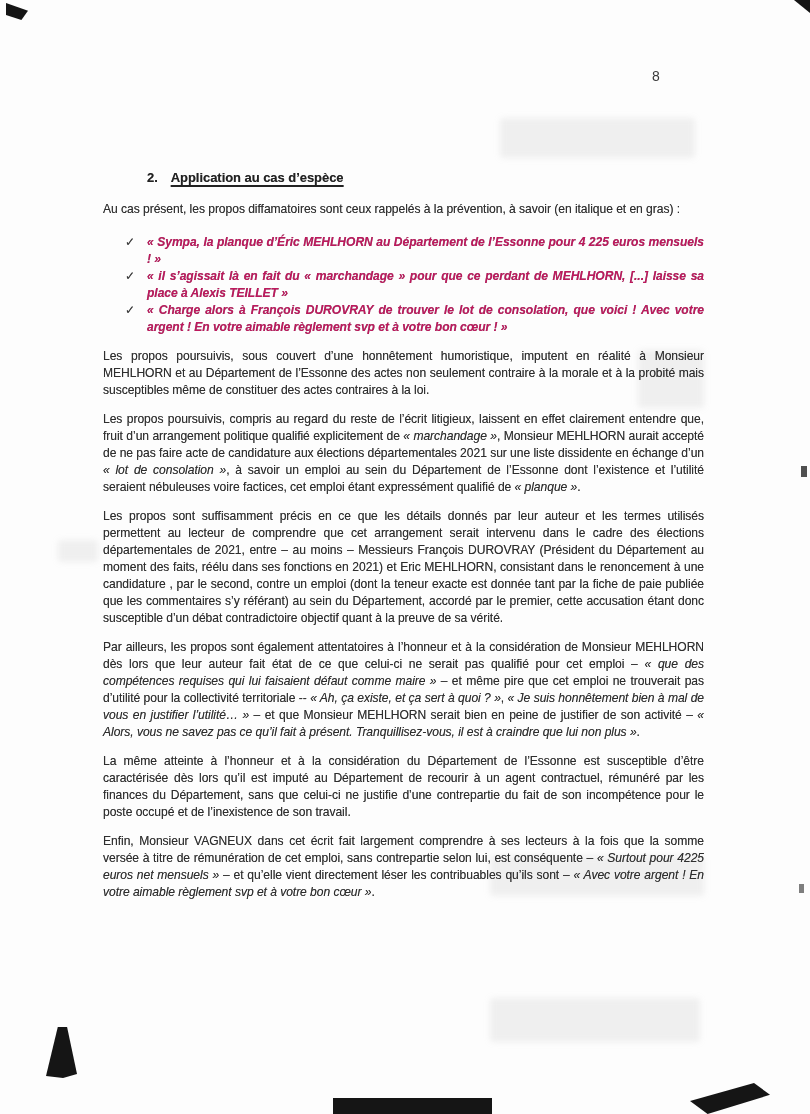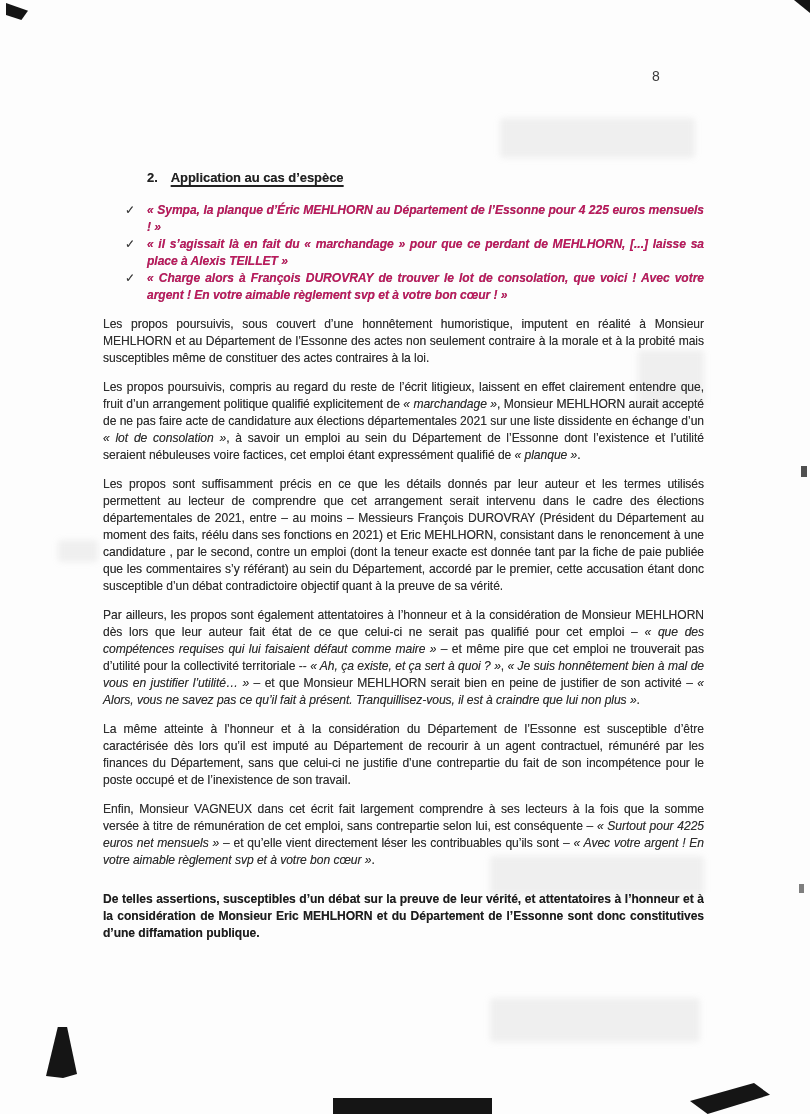--- a/index.html
+++ b/index.html
@@ -123,20 +123,21 @@
   <div class="ghost ghost-5"></div>
 
   <div class="page-number">8</div>
 
   <div class="content">
 
     <div class="heading">
       <span class="h-num">2.</span><span class="h-text">Application au cas d’espèce</span>
     </div>
 
+    <p class="intro">Au cas présent, les propos diffamatoires sont ceux rappelés à la prévention, à savoir (en italique et en gras) :</p>
 
     <ul class="quotes">
       <li>
         <span class="check">✓</span>
         <span class="qtext">« Sympa, la planque d’Éric MEHLHORN au Département de l’Essonne pour 4 225 euros mensuels ! »</span>
       </li>
       <li>
         <span class="check">✓</span>
         <span class="qtext">« il s’agissait là en fait du « marchandage » pour que ce perdant de MEHLHORN, [...] laisse sa place à Alexis TEILLET »</span>
       </li>
@@ -145,16 +146,15 @@
         <span class="qtext">« Charge alors à François DUROVRAY de trouver le lot de consolation, que voici ! Avec votre argent ! En votre aimable règlement svp et à votre bon cœur ! »</span>
       </li>
     </ul>
 
     <p>Les propos poursuivis, sous couvert d’une honnêtement humoristique, imputent en réalité à Monsieur MEHLHORN et au Département de l’Essonne des actes non seulement contraire à la morale et à la probité mais susceptibles même de constituer des actes contraires à la loi.</p>
     <p><span>Les propos poursuivis, compris au regard du reste de l’écrit litigieux, laissent en effet clairement entendre que, fruit d’un arrangement politique qualifié explicitement de </span><span class="seg-i">« marchandage »</span><span>, Monsieur MEHLHORN aurait accepté de ne pas faire acte de candidature aux élections départementales 2021 sur une liste dissidente en échange d’un </span><span class="seg-i">« lot de consolation »</span><span>, à savoir un emploi au sein du Département de l’Essonne dont l’existence et l’utilité seraient nébuleuses voire factices, cet emploi étant expressément qualifié de </span><span class="seg-i">« planque »</span><span>.</span></p>
     <p>Les propos sont suffisamment précis en ce que les détails donnés par leur auteur et les termes utilisés permettent au lecteur de comprendre que cet arrangement serait intervenu dans le cadre des élections départementales de 2021, entre – au moins – Messieurs François DUROVRAY (Président du Département au moment des faits, réélu dans ses fonctions en 2021) et Eric MEHLHORN, consistant dans le renoncement à une candidature , par le second, contre un emploi (dont la teneur exacte est donnée tant par la fiche de paie publiée que les commentaires s’y référant) au sein du Département, accordé par le premier, cette accusation étant donc susceptible d’un débat contradictoire objectif quant à la preuve de sa vérité.</p>
     <p><span>Par ailleurs, les propos sont également attentatoires à l’honneur et à la considération de Monsieur MEHLHORN dès lors que leur auteur fait état de ce que celui-ci ne serait pas qualifié pour cet emploi – </span><span class="seg-i">« que des compétences requises qui lui faisaient défaut comme maire »</span><span> – et même pire que cet emploi ne trouverait pas d’utilité pour la collectivité territoriale -- </span><span class="seg-i">« Ah, ça existe, et ça sert à quoi ? »</span><span>, </span><span class="seg-i">« Je suis honnêtement bien à mal de vous en justifier l’utilité… »</span><span> – et que Monsieur MEHLHORN serait bien en peine de justifier de son activité – </span><span class="seg-i">« Alors, vous ne savez pas ce qu’il fait à présent. Tranquillisez-vous, il est à craindre que lui non plus »</span><span>.</span></p>
     <p>La même atteinte à l’honneur et à la considération du Département de l’Essonne est susceptible d’être caractérisée dès lors qu’il est imputé au Département de recourir à un agent contractuel, rémunéré par les finances du Département, sans que celui-ci ne justifie d’une contrepartie du fait de son incompétence pour le poste occupé et de l’inexistence de son travail.</p>
     <p><span>Enfin, Monsieur VAGNEUX dans cet écrit fait largement comprendre à ses lecteurs à la fois que la somme versée à titre de rémunération de cet emploi, sans contrepartie selon lui, est conséquente – </span><span class="seg-i">« Surtout pour 4225 euros net mensuels »</span><span> – et qu’elle vient directement léser les contribuables qu’ils sont – </span><span class="seg-i">« Avec votre argent ! En votre aimable règlement svp et à votre bon cœur »</span><span>.</span></p>
-    <p class="final-bold">De telles assertions, susceptibles d’un débat sur la preuve de leur vérité, et attentatoires à l’honneur et à la considération de Monsieur Eric MEHLHORN et du Département de l’Essonne sont donc constitutives d’une diffamation publique.</p>
 
   </div>
 </div>
 
 </body></html>

